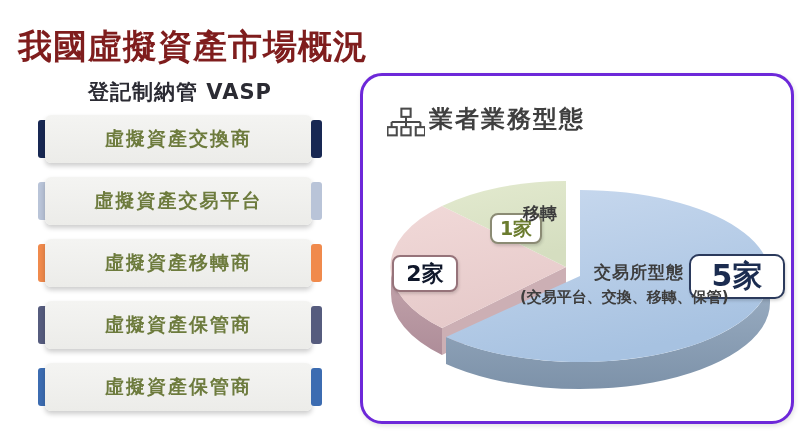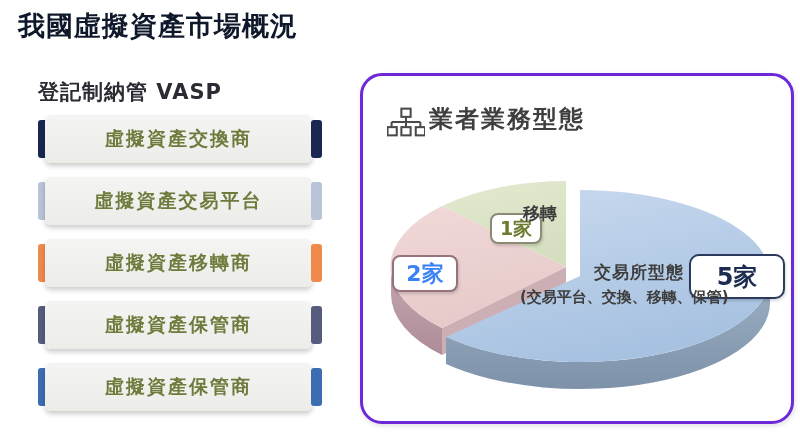--- a/index.html
+++ b/index.html
@@ -1,27 +1,27 @@
 <!DOCTYPE html>
 <html><head>
 <meta charset="utf-8">
 <style>
   * { margin: 0; padding: 0; box-sizing: border-box; }
   html, body { width: 800px; height: 434px; background: #ffffff; overflow: hidden; }
   body { font-family: "DejaVu Sans", "Liberation Sans", sans-serif; position: relative; }
 
   .page-title {
-    position: absolute; left: 18px; top: 8px;
-    font-size: 27px; font-weight: bold; color: #0f172a; letter-spacing: 1px;
+    position: absolute; left: 18px; top: 24px;
+    font-size: 34px; font-weight: bold; color: #7f1d1d; letter-spacing: 1px;
   }
 
   
   .left-heading {
     position: absolute; left: 38px; top: 78px; width: 284px;
-    font-size: 21px; font-weight: bold; color: #2b2b33;
+    text-align: center; font-size: 21px; font-weight: bold; color: #2b2b33;
     letter-spacing: 1px;
   }
   .vasp-list { position: absolute; left: 38px; top: 115px; width: 284px; }
   .vasp-row { position: relative; height: 48px; margin-bottom: 14px; }
   .vasp-bar {
     position: absolute; top: 5px; width: 11px; height: 38px; border-radius: 3px;
   }
   .vasp-bar.left { left: 0; }
   .vasp-bar.right { right: 0; }
   .vasp-btn {
@@ -46,22 +46,22 @@
   }
   .pie-svg { position: absolute; left: 13px; top: 86px; }
 
   .count-badge {
     position: absolute; background: #ffffff; display: flex;
     align-items: center; justify-content: center; font-weight: bold;
     box-shadow: 1px 2px 3px rgba(0,0,0,0.15);
     margin-top: 48px;
   }
   .badge-1 { left: 127px; top: 89px;  width: 52px; height: 31px; border: 2px solid #8b8b74; border-radius: 8px;  font-size: 19px; color: #6b7c2f; }
-  .badge-2 { left: 29px;  top: 131px; width: 66px; height: 37px; border: 2px solid #96737a; border-radius: 8px;  font-size: 22px; color: #3b82f6; }
-  .badge-5 { left: 326px; top: 130px; width: 96px; height: 45px; border: 2px solid #2b3a5c; border-radius: 10px; font-size: 24px; color: #1b2c50; }
+  .badge-2 { left: 29px;  top: 131px; width: 66px; height: 37px; border: 2px solid #96737a; border-radius: 8px;  font-size: 22px; color: #0f172a; }
+  .badge-5 { left: 326px; top: 130px; width: 96px; height: 45px; border: 2px solid #2b3a5c; border-radius: 10px; font-size: 30px; color: #1b2c50; }
 
   .slice-label { position: absolute; color: #3d3d3d; font-weight: 600; white-space: nowrap; text-align: center; }
   .lbl-green  { left: 160px; top: 126px; font-size: 17px; }
   .lbl-pink   { left: 38px;  top: 179px; font-size: 16px; letter-spacing: 1px; }
   .lbl-blue-1 { left: 231px; top: 185px; font-size: 17px; letter-spacing: 1px; }
   .lbl-blue-2 { left: 157px; top: 212px; font-size: 15px; }
 </style>
 </head>
 <body>
 

